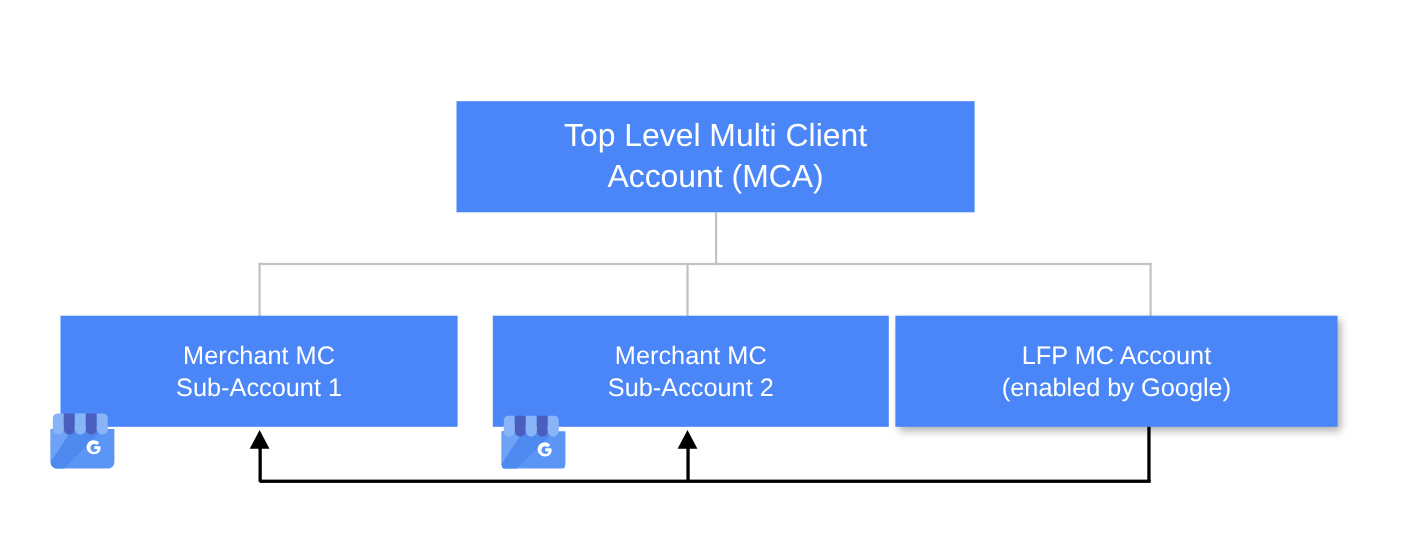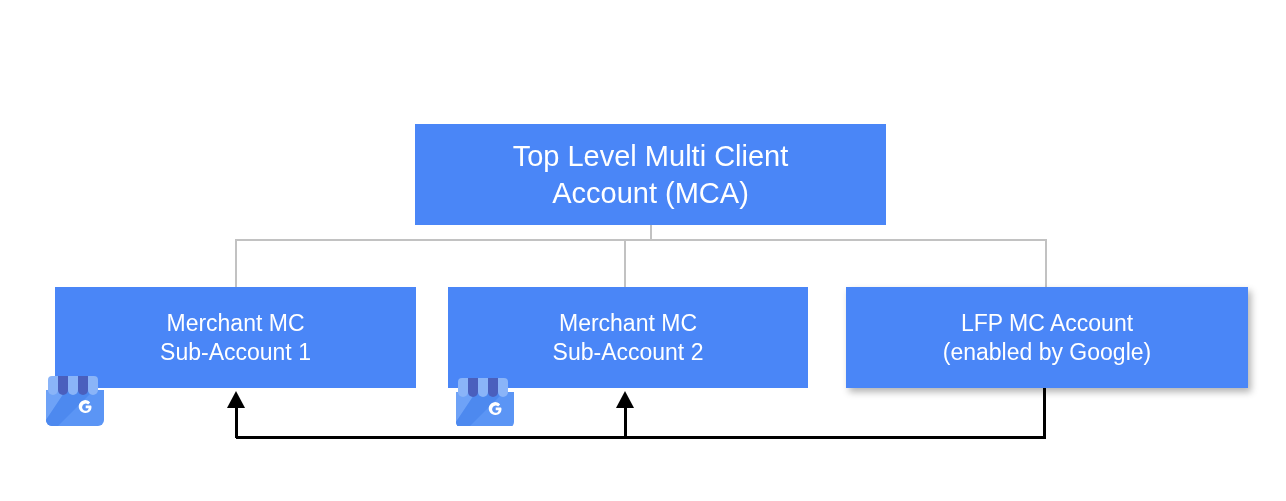--- a/index.html
+++ b/index.html
@@ -33,38 +33,37 @@
   .node-label {
     white-space: pre-line;
     padding: 0 10px;
   }
   #node-mca {
     left: 415px;
     top: 92px;
     width: 471px;
     height: 101px;
     font-size: 29px;
-    margin-top: 32px;
   }
   #node-sub1 {
     left: 55px;
     top: 287px;
     width: 361px;
     height: 101px;
     font-size: 23px;
   }
   #node-sub2 {
     left: 448px;
     top: 287px;
     width: 360px;
     height: 101px;
     font-size: 23px;
   }
   #node-lfp {
-    left: 846px;
+    left: 814px;
     top: 287px;
     width: 402px;
     height: 101px;
     font-size: 23px;
     box-shadow: 3px 4px 7px rgba(0,0,0,0.30);
   }
   
   .conn {
     position: absolute;
     background: #c2c2c2;

